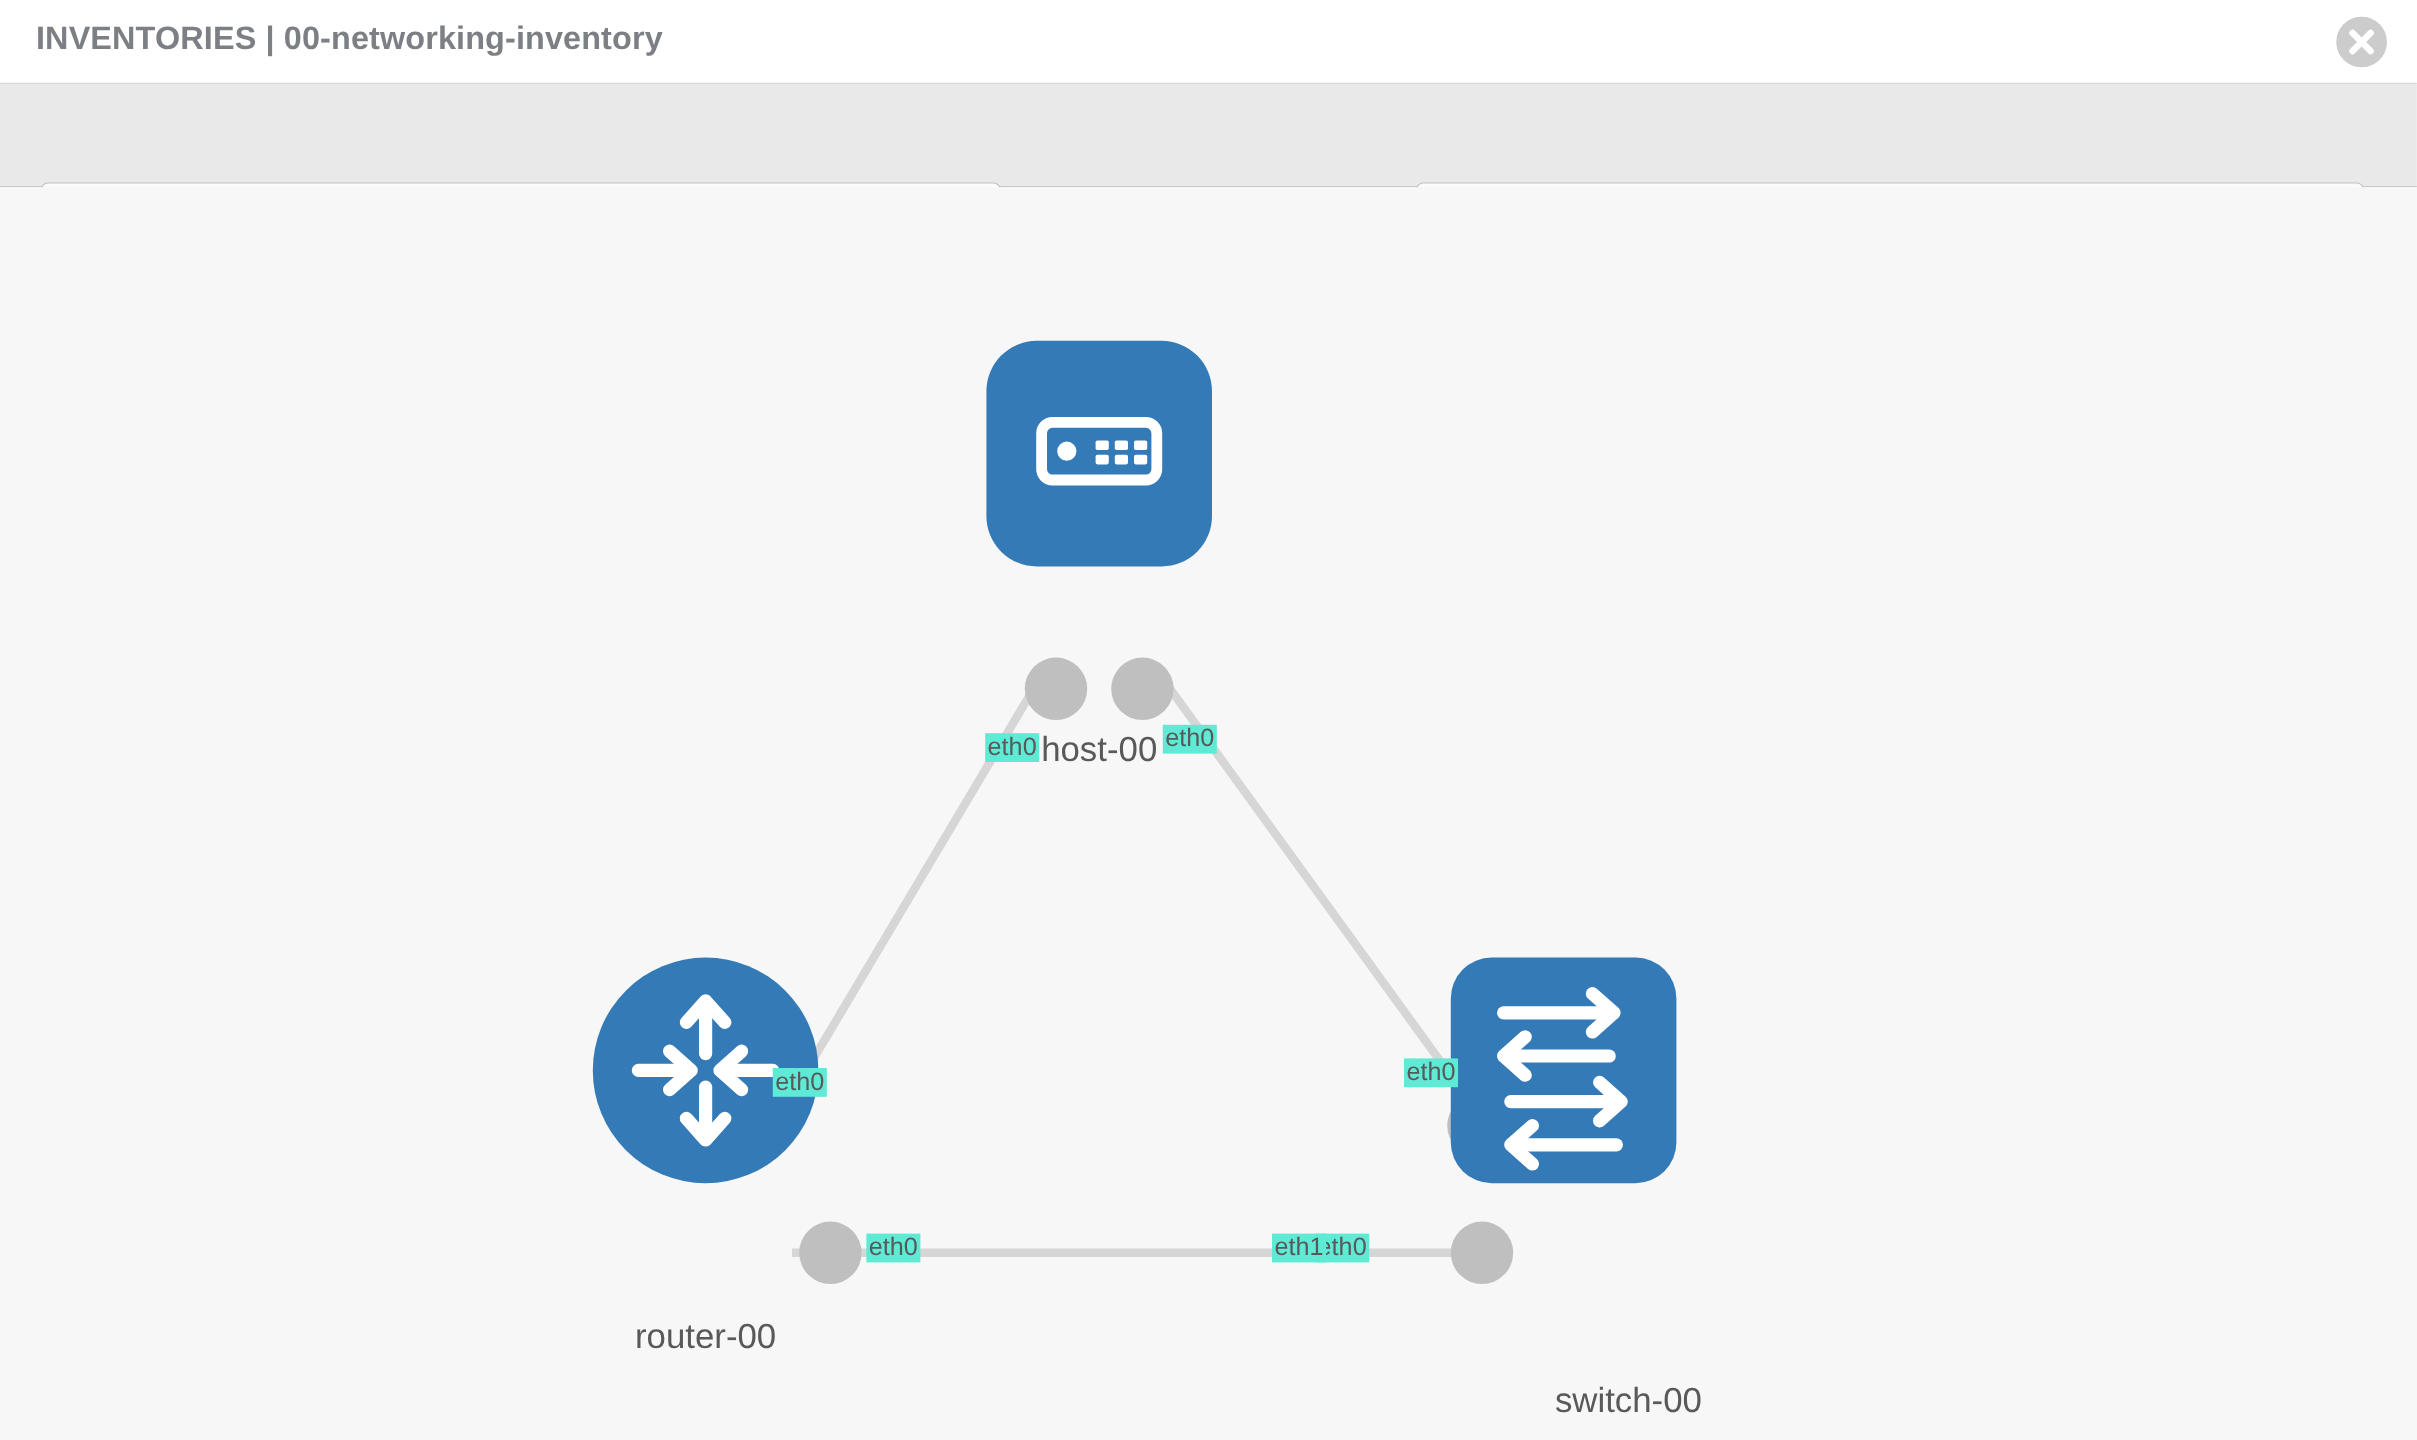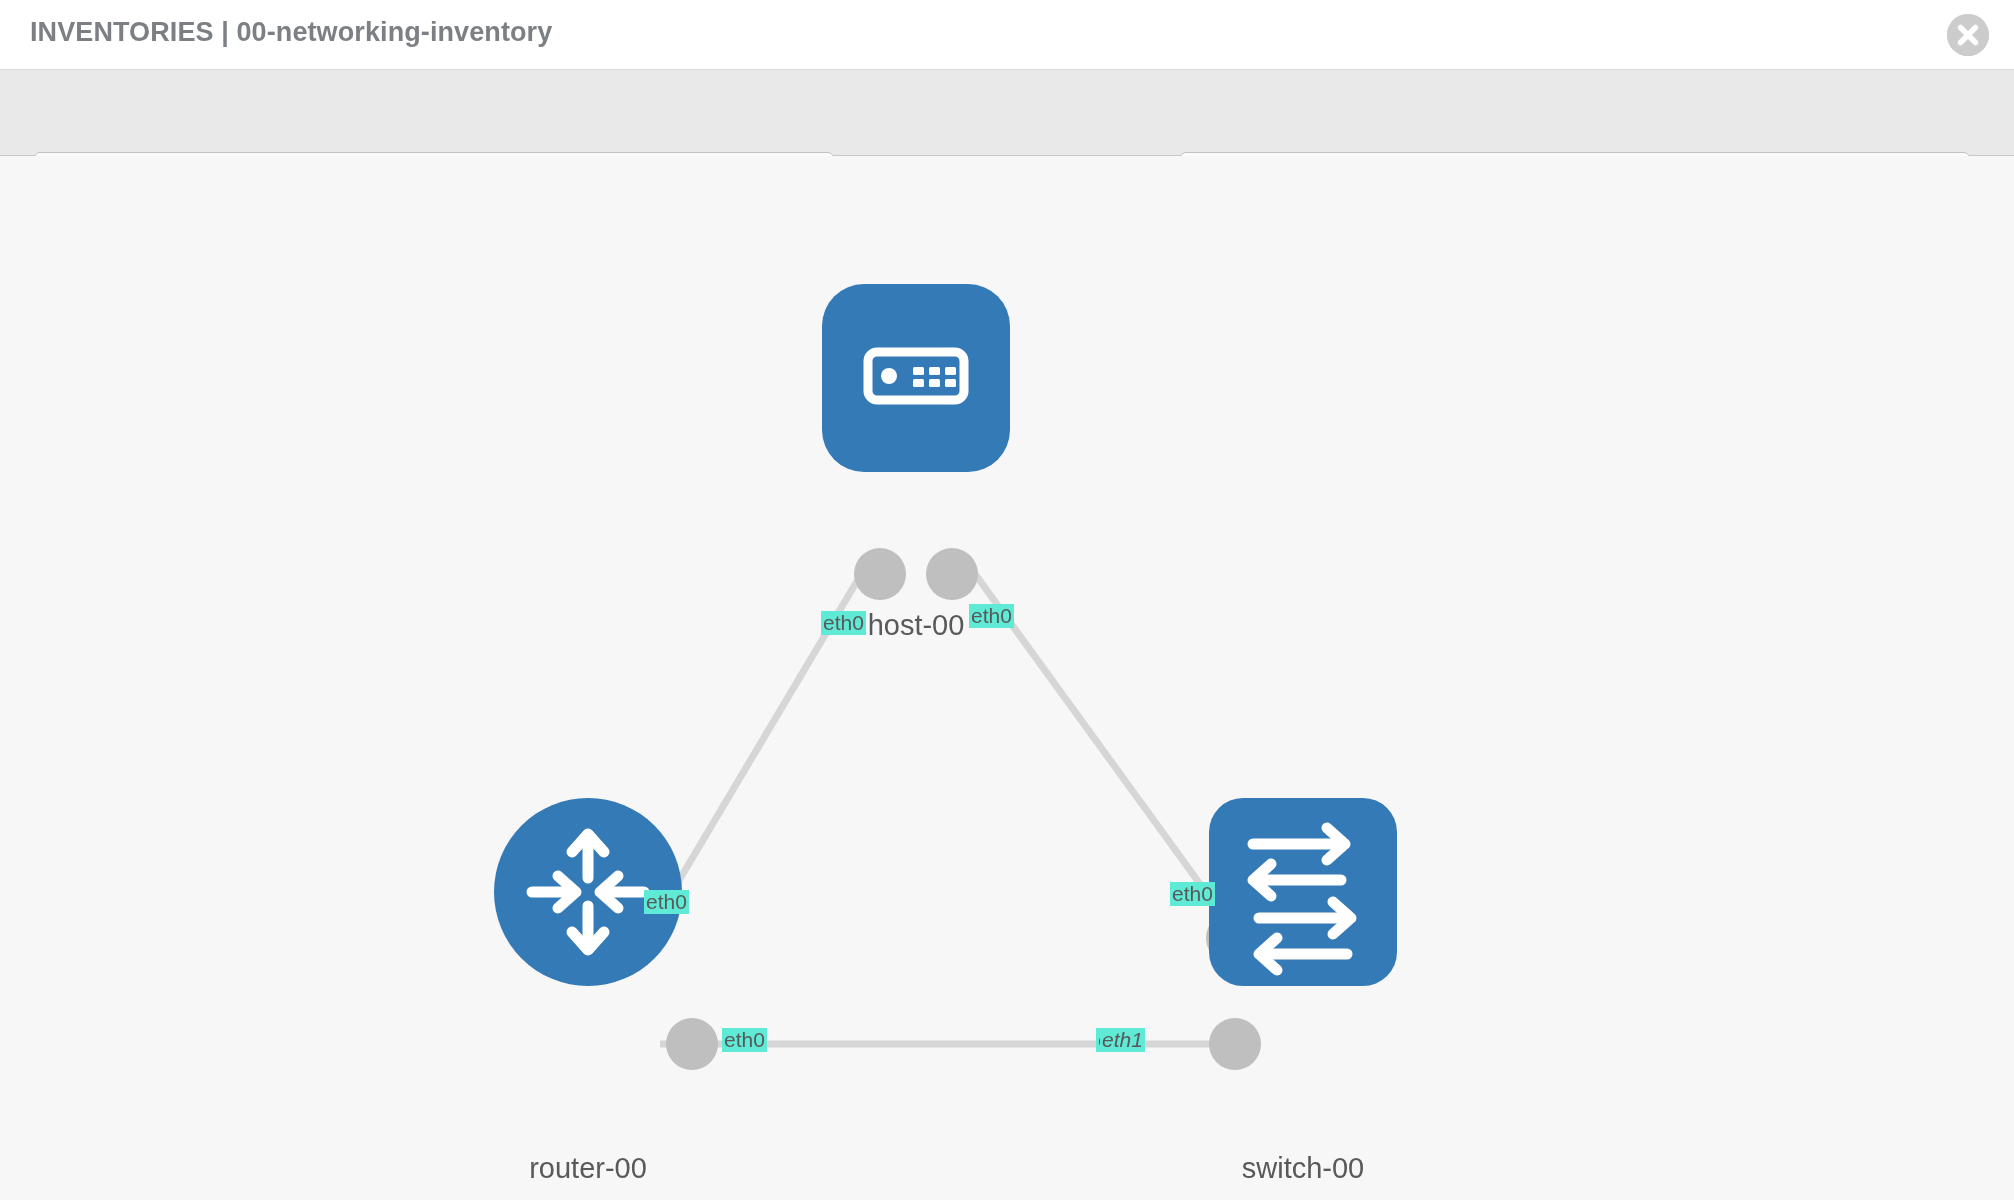--- a/index.html
+++ b/index.html
@@ -210,25 +210,25 @@
           <line x1="1259" y1="762" x2="1349" y2="762"></line>
           <polyline points="1333,746 1351,762 1333,778"></polyline>
 
           <line x1="1347" y1="798" x2="1261" y2="798"></line>
           <polyline points="1277,782 1259,798 1277,814"></polyline>
         </g>
       </g>
     </svg>
 
     <div class="node-label" style="left:916px;top:440px;margin-top:13px;">host-00</div>
-    <div class="node-label" style="left:588px;top:996px;">router-00</div>
-    <div class="node-label" style="left:1303px;top:996px;text-align:center;">switch-00</div>
+    <div class="node-label" style="left:588px;top:942px;">router-00</div>
+    <div class="node-label" style="left:1357px;top:996px;text-align:center;">switch-00</div>
 
     <div class="if-label" style="left:821px;top:455px;">eth0</div>
     <div class="if-label" style="left:969px;top:448px;">eth0</div>
     <div class="if-label" style="left:644px;top:734px;">eth0</div>
     <div class="if-label" style="left:1170px;top:726px;">eth0</div>
     <div class="if-label" style="left:722px;top:872px;">eth0</div>
     <div class="if-label" style="left:1096px;top:872px;">eth0</div>
-    <div class="if-label" style="left:1100px;top:872px;font-style:italic;">eth1</div>
+    <div class="if-label" style="left:1060px;top:872px;">eth1</div>
 
   </div>
 </div>
 
 </body></html>

